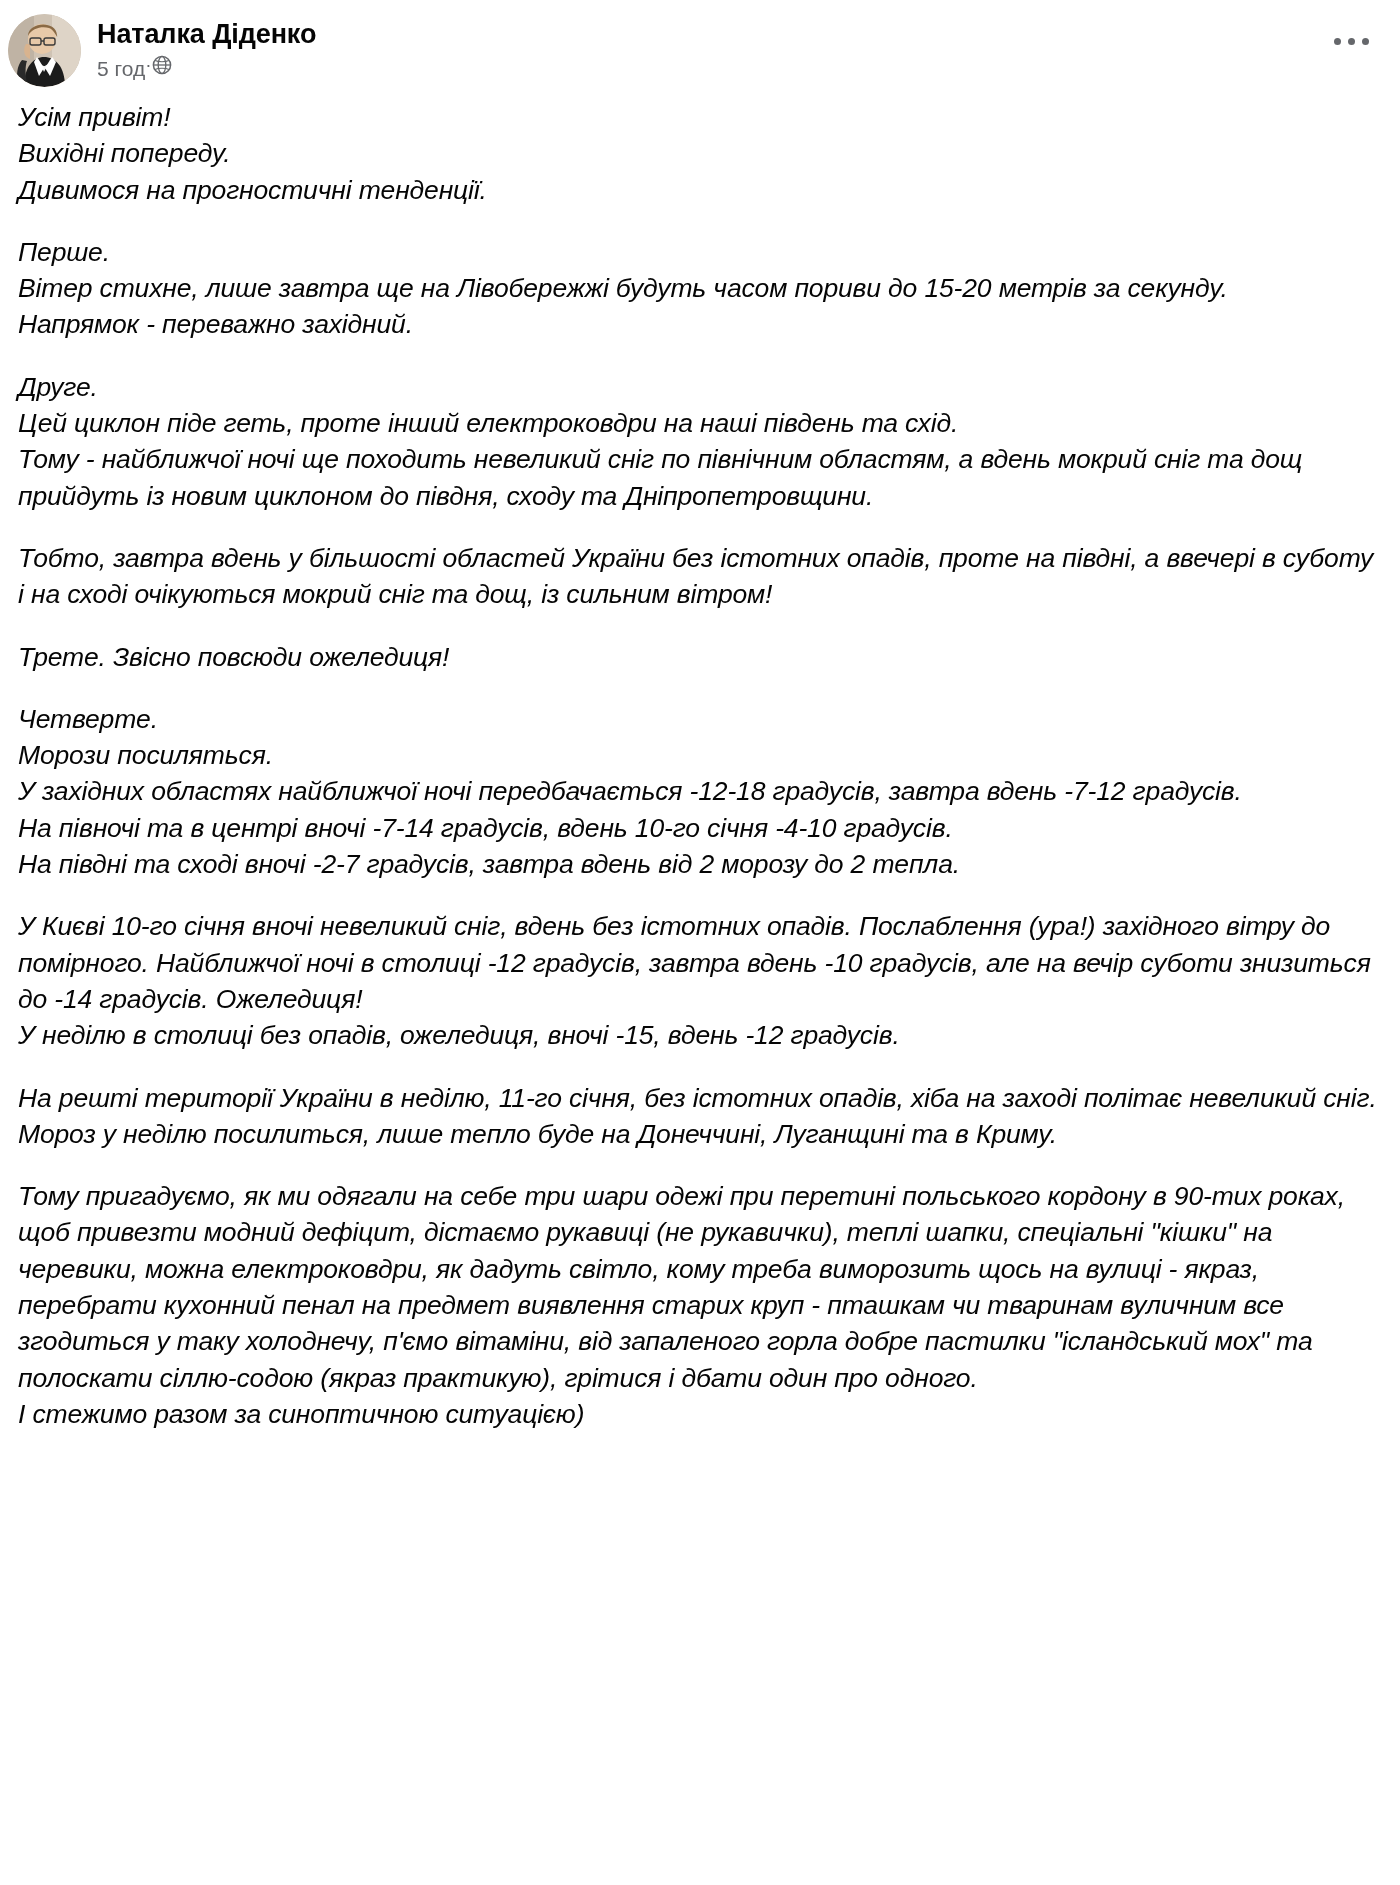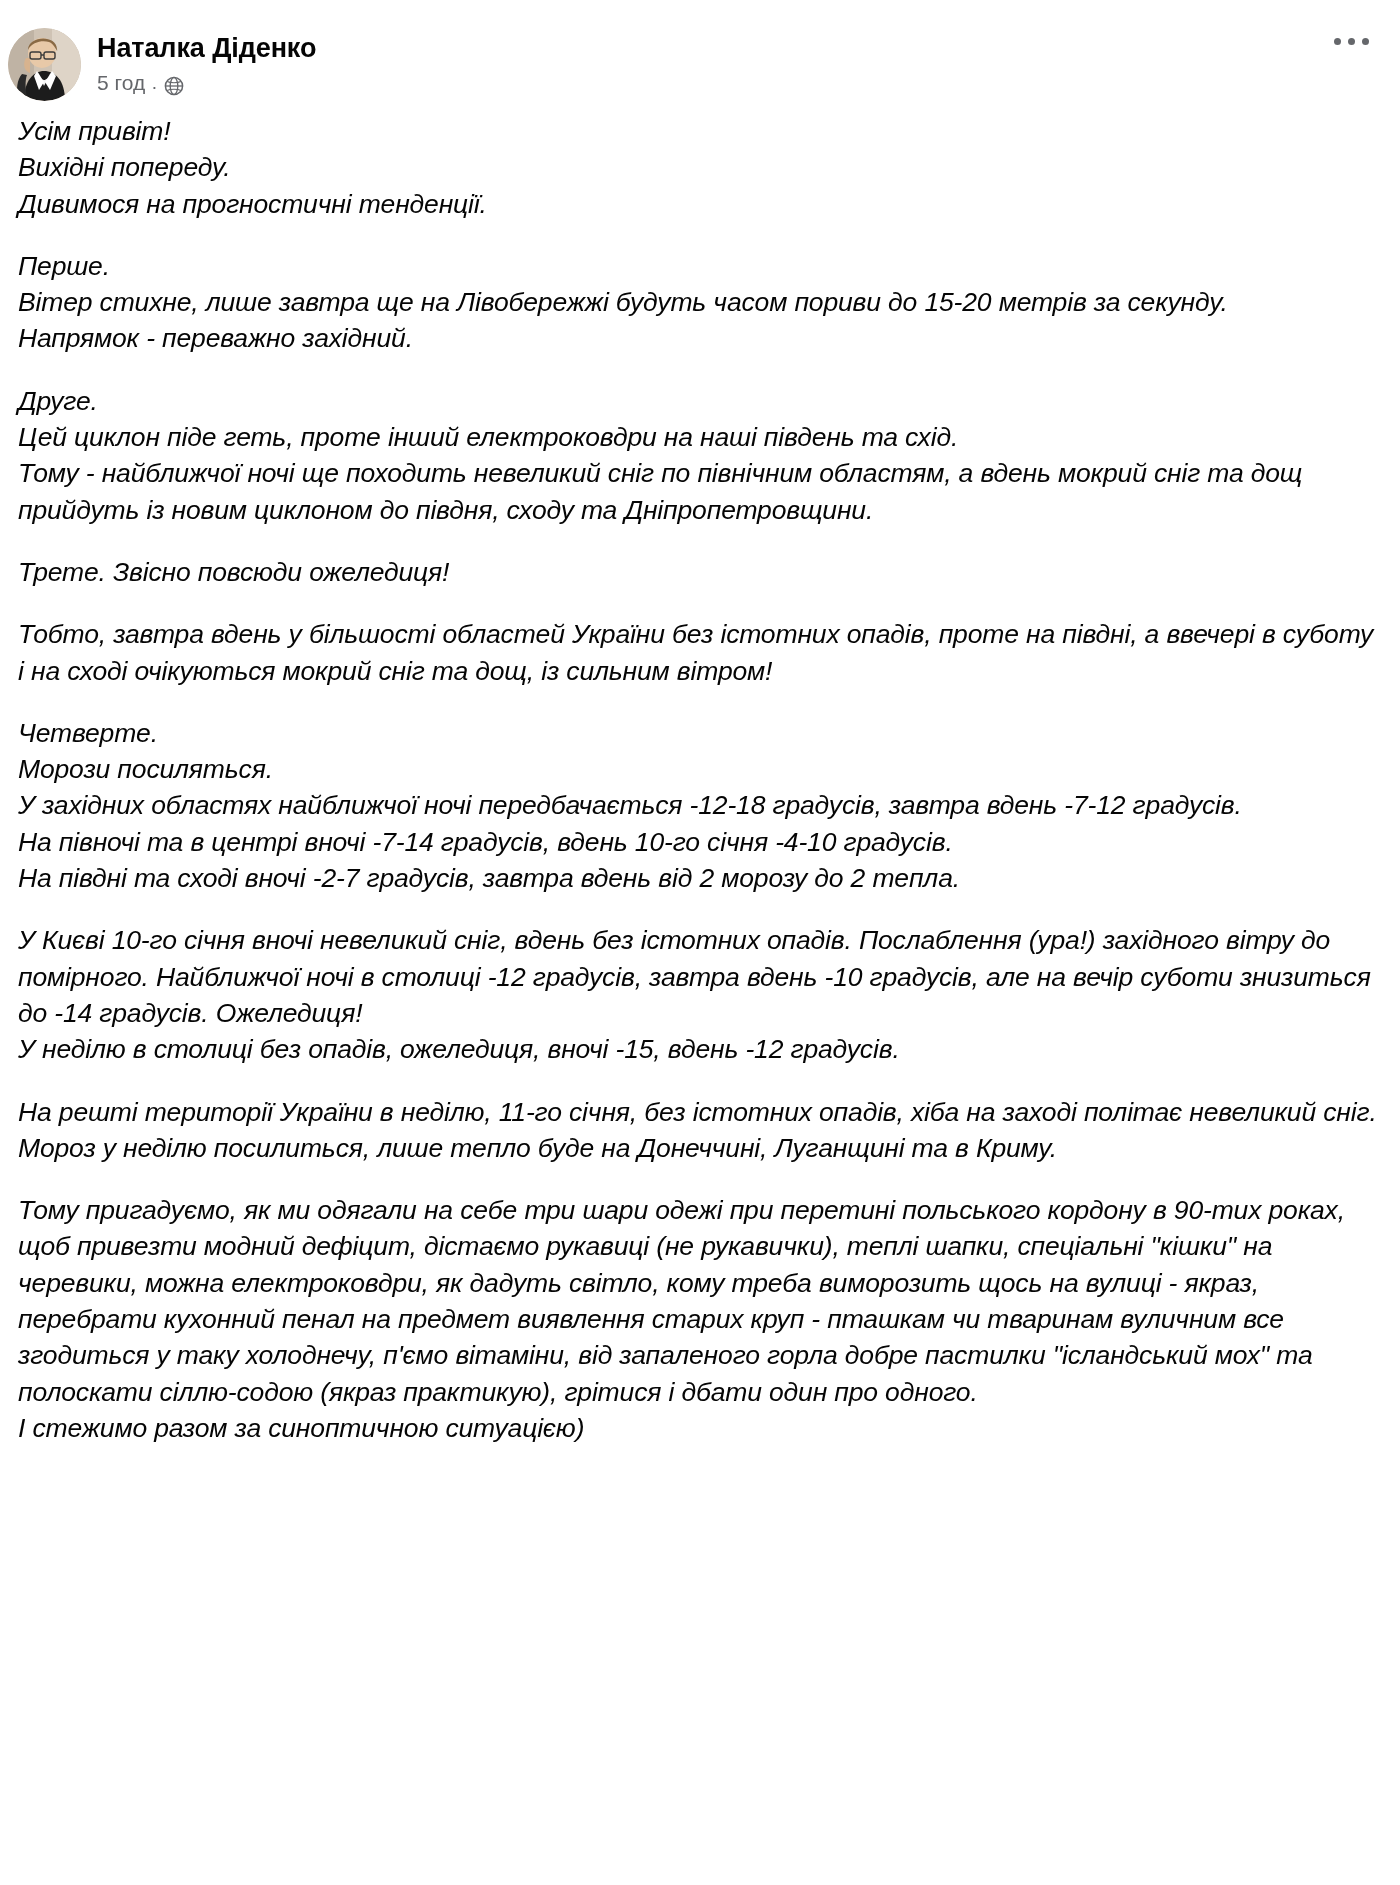--- a/index.html
+++ b/index.html
@@ -18,21 +18,21 @@
   .post {
     width: 1400px;
     box-sizing: border-box;
     padding: 0;
     background: #ffffff;
   }
   
   .post-header {
     display: flex;
     align-items: flex-start;
-    padding: 28px 16px 4px 8px;
+    padding: 14px 16px 4px 8px;
     position: relative;
   }
   .avatar {
     width: 73px;
     height: 73px;
     border-radius: 50%;
     flex: 0 0 73px;
     margin-right: 16px;
     overflow: hidden;
     position: relative;
@@ -48,23 +48,22 @@
   }
   .author-name {
     font-size: 27px;
     font-weight: bold;
     line-height: 1.22;
     color: #050505;
     letter-spacing: -0.1px;
   }
   .meta-row {
     display: flex;
-    align-items: flex-end;
+    align-items: flex-start;
     margin-top: 4px;
-    gap: 6px;
     color: #65676b;
     font-size: 21px;
     line-height: 1.3;
   }
   .meta-time { color: #65676b; }
   .meta-dot { color: #65676b; font-size: 19px; line-height: 1; }
   .globe-icon { display: inline-flex; align-items: center; }
   .globe-icon svg { display: block; }
   .more-button {
     position: absolute;
@@ -162,22 +161,22 @@
   <div class="post-body">
     <p class="para">Усім привіт!
 Вихідні попереду.
 Дивимося на прогностичні тенденції.</p>
     <p class="para">Перше.
 Вітер стихне, лише завтра ще на Лівобережжі будуть часом пориви до 15-20 метрів за секунду.
 Напрямок - переважно західний.</p>
     <p class="para">Друге.
 Цей циклон піде геть, проте інший електроковдри на наші південь та схід.
 Тому - найближчої ночі ще походить невеликий сніг по північним областям, а вдень мокрий сніг та дощ прийдуть із новим циклоном до півдня, сходу та Дніпропетровщини.</p>
+    <p class="para">Тобто, завтра вдень у більшості областей України без істотних опадів, проте на півдні, а ввечері в суботу і на сході очікуються мокрий сніг та дощ, із сильним вітром!</p>
     <p class="para">Трете. Звісно повсюди ожеледиця!</p>
-    <p class="para">Тобто, завтра вдень у більшості областей України без істотних опадів, проте на півдні, а ввечері в суботу і на сході очікуються мокрий сніг та дощ, із сильним вітром!</p>
     <p class="para">Четверте.
 Морози посиляться.
 У західних областях найближчої ночі передбачається -12-18 градусів, завтра вдень -7-12 градусів.
 На півночі та в центрі вночі -7-14 градусів, вдень 10-го січня -4-10 градусів.
 На півдні та сході вночі -2-7 градусів, завтра вдень від 2 морозу до 2 тепла.</p>
     <p class="para">У Києві 10-го січня вночі невеликий сніг, вдень без істотних опадів. Послаблення (ура!) західного вітру до помірного. Найближчої ночі в столиці -12 градусів, завтра вдень -10 градусів, але на вечір суботи знизиться до -14 градусів. Ожеледиця!
 У неділю в столиці без опадів, ожеледиця, вночі -15, вдень -12 градусів.</p>
     <p class="para">На решті території України в неділю, 11-го січня, без істотних опадів, хіба на заході політає невеликий сніг.
 Мороз у неділю посилиться, лише тепло буде на Донеччині, Луганщині та в Криму.</p>
     <p class="para">Тому пригадуємо, як ми одягали на себе три шари одежі при перетині польського кордону в 90-тих роках, щоб привезти модний дефіцит, дістаємо рукавиці (не рукавички), теплі шапки, спеціальні "кішки" на черевики, можна електроковдри, як дадуть світло, кому треба виморозить щось на вулиці - якраз, перебрати кухонний пенал на предмет виявлення старих круп - пташкам чи тваринам вуличним все згодиться у таку холоднечу, п'ємо вітаміни, від запаленого горла добре пастилки "ісландський мох" та полоскати сіллю-содою (якраз практикую), грітися і дбати один про одного.

